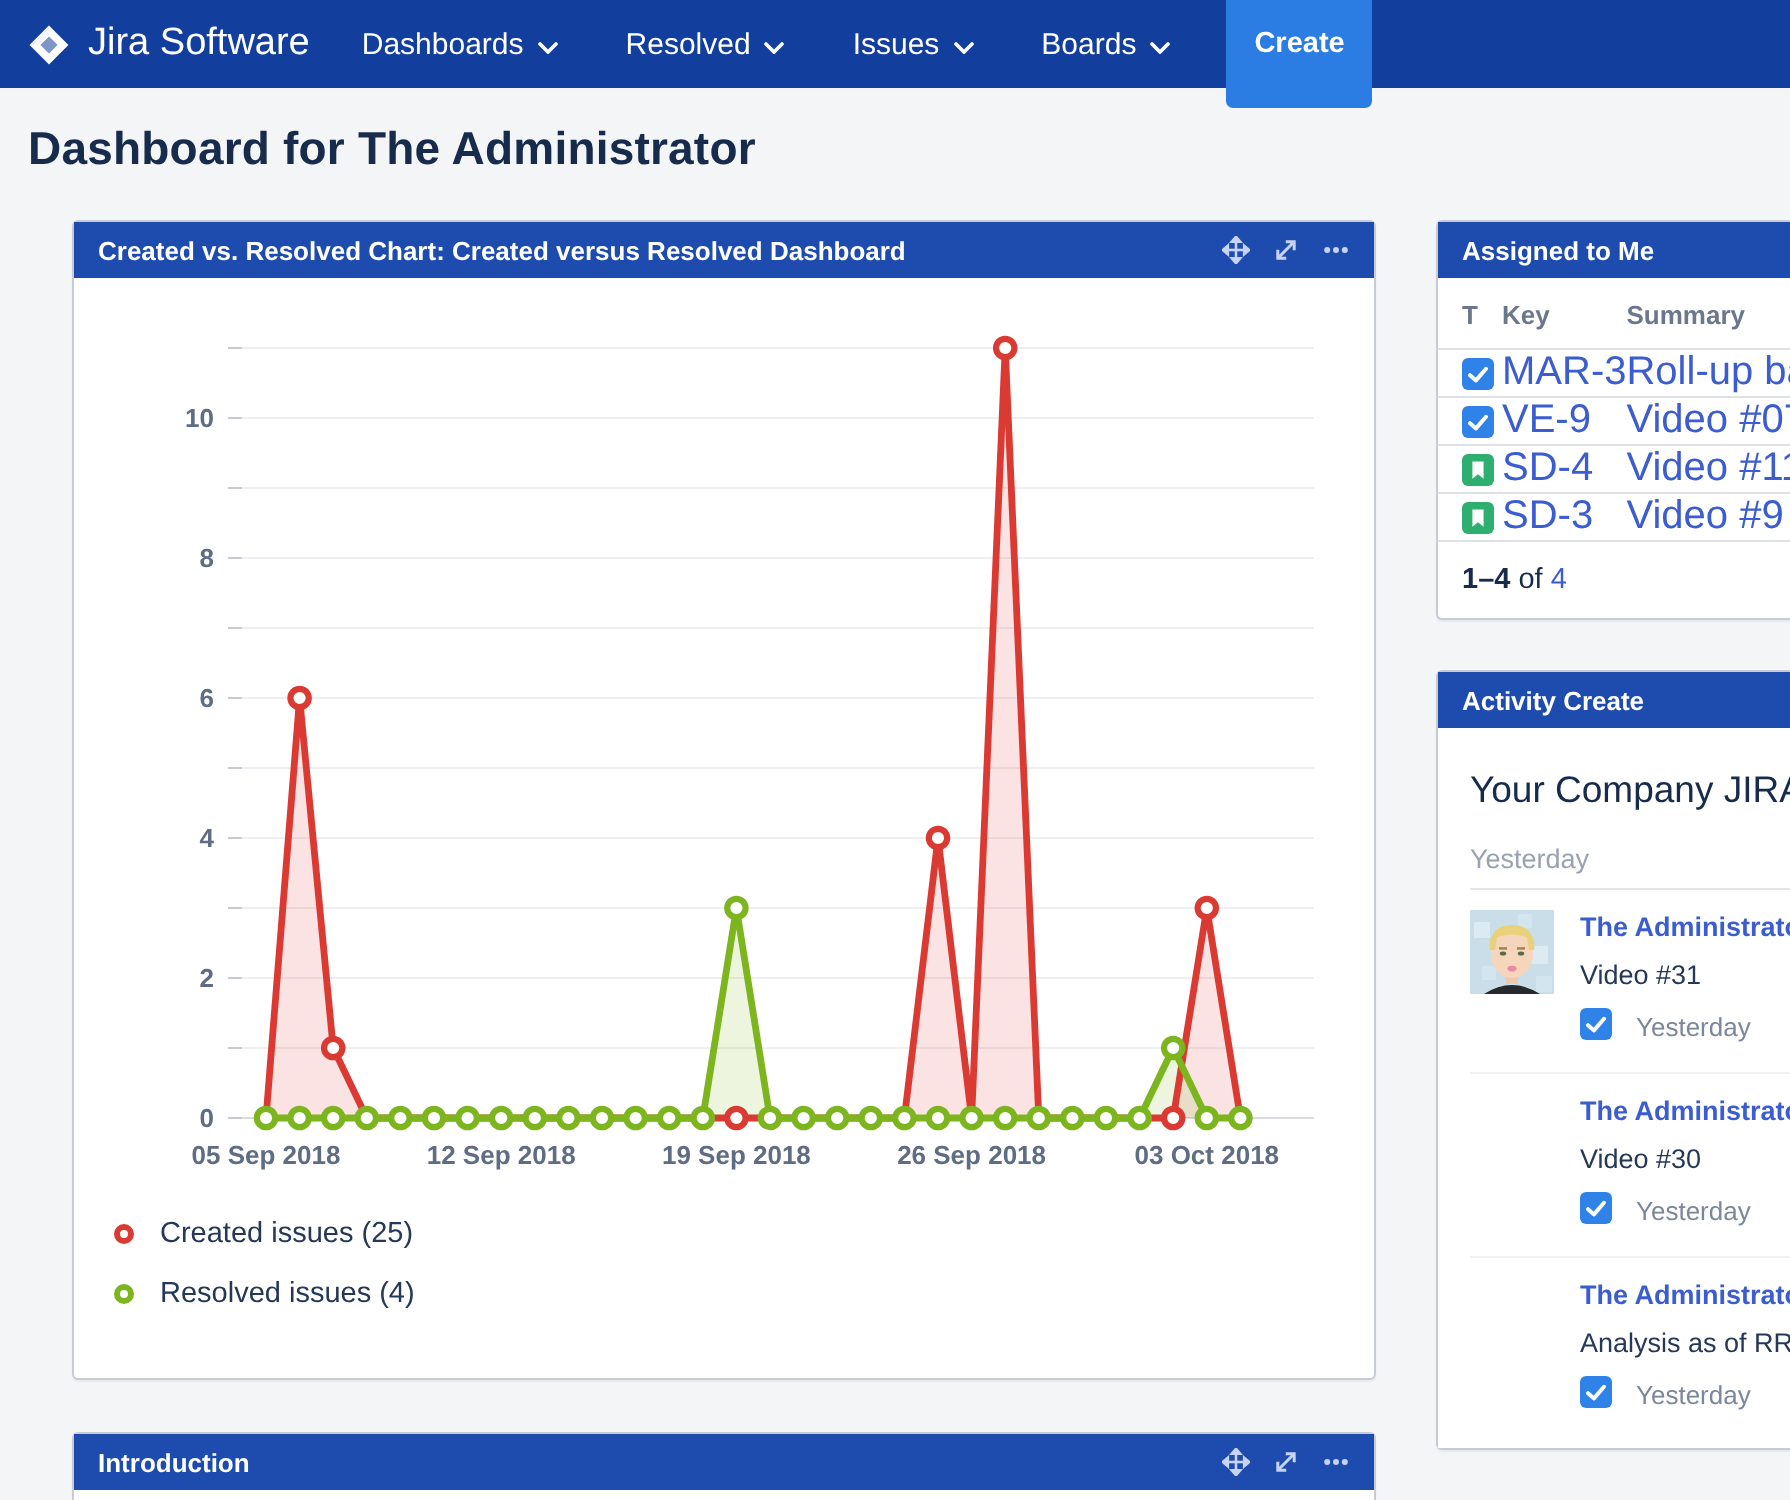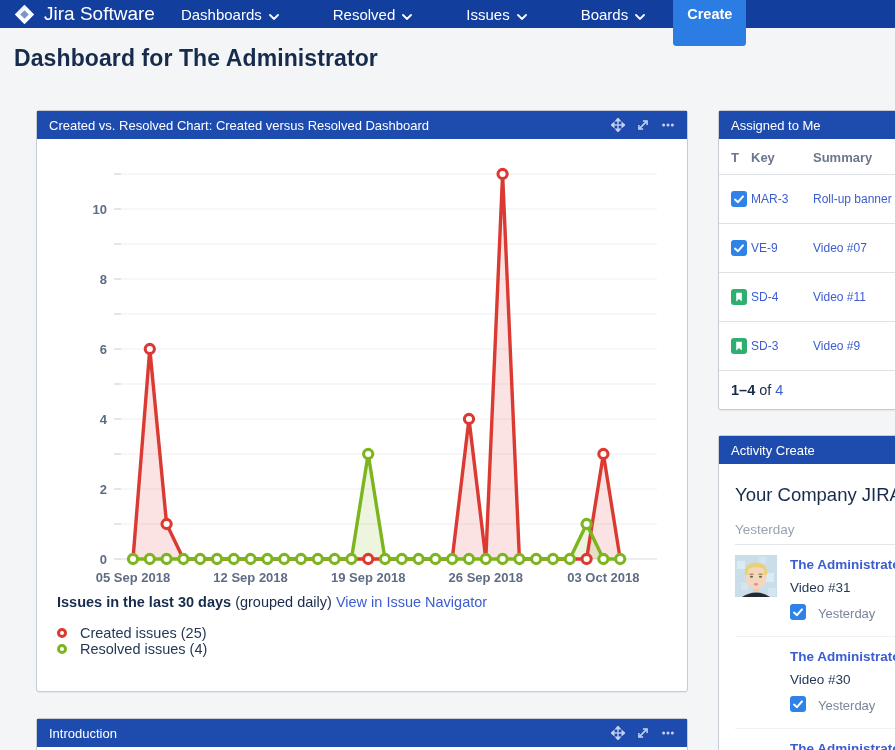--- a/index.html
+++ b/index.html
@@ -5,58 +5,58 @@
   :root{
     --nav:#123E9D; --hdr:#1E4CAE; --create:#2B7CE3; --link:#3B5DD1;
     --dark:#172B4D; --gray:#5E6C84; --lgray:#8993A4;
     --border:#C6CBD4; --rowline:#DFE1E6; --bg:#F4F5F7;
   }
   *{box-sizing:border-box;margin:0;padding:0}
   html,body{width:895px;height:750px;overflow:hidden}
   body{background:var(--bg);font-family:"Liberation Sans",sans-serif;position:relative}
 
   
-  .topnav{height:28px;background:var(--nav);display:flex;align-items:center;padding:0 14px}
+  .topnav{height:44px;background:var(--nav);display:flex;align-items:center;padding:0 14px}
   .brand{display:flex;align-items:center;gap:9px;color:#fff;font-size:19px;font-weight:500;white-space:nowrap}
-  .nav-menu{display:flex;gap:54px;margin-left:26px}
+  .nav-menu{display:flex;gap:34px;margin-left:26px}
   .nav-item{color:#fff;font-size:15px;font-weight:500;display:flex;align-items:center;gap:7px;cursor:pointer;white-space:nowrap}
   .create-btn{margin-left:28px;background:var(--create);color:#fff;border:none;border-radius:3.5px;
     font-family:inherit;font-size:14.5px;font-weight:bold;padding:24px 14px;cursor:pointer}
 
   .page-title{font-size:23px;font-weight:600;color:var(--dark);margin:17px 0 0 14px;letter-spacing:.1px}
 
   .main-col{position:absolute;left:36px;top:110px;width:652px}
   .right-col{position:absolute;left:718px;top:110px;width:312px}
 
   .panel{background:#fff;border:1px solid var(--border);border-radius:3px;box-shadow:0 1px 1px rgba(9,30,66,.06)}
   .panel-header{background:var(--hdr);height:28px;display:flex;align-items:center;justify-content:space-between;padding:0 12px}
-  .panel-header .ptitle{color:#fff;font-size:13px;font-weight:normal;white-space:nowrap}
+  .panel-header .ptitle{color:#fff;font-size:13px;font-weight:bold;white-space:nowrap}
   .panel-icons{display:flex;align-items:center;gap:11px}
   .panel-icons span{display:inline-flex;cursor:pointer}
 
   
   .chart-body{padding-top:10px}
   svg.chart{display:block}
   .chart-caption{padding:0 20px;font-size:14.5px;color:var(--dark);white-space:nowrap}
   .chart-caption b{font-weight:bold}
   .chart-caption a{color:var(--link);text-decoration:none;cursor:pointer}
   .legend{padding:15px 20px 22px}
-  .legend-row{display:flex;align-items:center;gap:13px;font-size:14.5px;color:#253858;}
+  .legend-row{display:flex;align-items:center;gap:13px;font-size:14.5px;color:#253858;margin-bottom:14px}
   .legend-row:last-child{margin-bottom:12px}
   .ring{width:10px;height:10px;border:3px solid;border-radius:50%;flex:none}
 
   .intro{margin-top:26px}
   .intro-body{height:40px;background:#fff}
 
   
   table.assigned{width:100%;border-collapse:collapse}
   .assigned th{font-size:13px;color:#6B778C;font-weight:bold;text-align:left;padding:11px 0 9px}
   .assigned th:first-child,.assigned td:first-child{padding-left:12px;width:32px}
   .assigned th:nth-child(2),.assigned td:nth-child(2){width:62px}
-  .assigned td{border-top:1px solid var(--rowline);padding:16px 0;font-size:12px;vertical-align:middle}
+  .assigned td{border-top:1px solid var(--rowline);padding:0 0;font-size:20px;vertical-align:middle}
   .assigned a{color:var(--link);text-decoration:none;cursor:pointer;white-space:nowrap}
   .assigned td .ticon{display:inline-flex;vertical-align:middle}
   .pagination{border-top:1px solid var(--rowline);padding:11px 12px;font-size:14.5px;color:var(--dark)}
   .pagination b{font-weight:bold}
   .pagination a{color:var(--link);text-decoration:none;cursor:pointer}
 
   
   .activity{margin-top:25px}
   .activity-body{padding:12px 16px 4px;background:#fff}
   .stream-title{font-size:18.5px;color:var(--dark);font-weight:400;padding:8px 0 4px;white-space:nowrap}
@@ -222,25 +222,20 @@
           <circle cx="566.4000000000001" cy="410" r="4.6" fill="#fff" stroke="#7DB51F" stroke-width="3.1"></circle>
           <circle cx="583.2" cy="410" r="4.6" fill="#fff" stroke="#7DB51F" stroke-width="3.1"></circle>
           <circle cx="112.8" cy="200" r="4.6" fill="#fff" stroke="#DB3A32" stroke-width="3.1"></circle>
           <circle cx="129.6" cy="375" r="4.6" fill="#fff" stroke="#DB3A32" stroke-width="3.1"></circle>
           <circle cx="331.20000000000005" cy="410" r="4.6" fill="#fff" stroke="#DB3A32" stroke-width="3.1"></circle>
           <circle cx="432" cy="270" r="4.6" fill="#fff" stroke="#DB3A32" stroke-width="3.1"></circle>
           <circle cx="465.6" cy="25" r="4.6" fill="#fff" stroke="#DB3A32" stroke-width="3.1"></circle>
           <circle cx="549.6" cy="410" r="4.6" fill="#fff" stroke="#DB3A32" stroke-width="3.1"></circle>
           <circle cx="566.4000000000001" cy="305" r="4.6" fill="#fff" stroke="#DB3A32" stroke-width="3.1"></circle>
         </svg>
-      <div class="chart-caption">
-        <b>Issues in the last 30 days</b>
-        <span>(grouped daily)</span>
-        <a>View in Issue Navigator</a>
-      </div>
       <div class="legend" id="chart-legend">
           <div class="legend-row">
             <span class="ring" style="border-color: rgb(219, 58, 50);"></span>
             <span>Created issues (25)</span>
           </div>
           <div class="legend-row">
             <span class="ring" style="border-color: rgb(125, 181, 31);"></span>
             <span>Resolved issues (4)</span>
           </div>
         </div>

